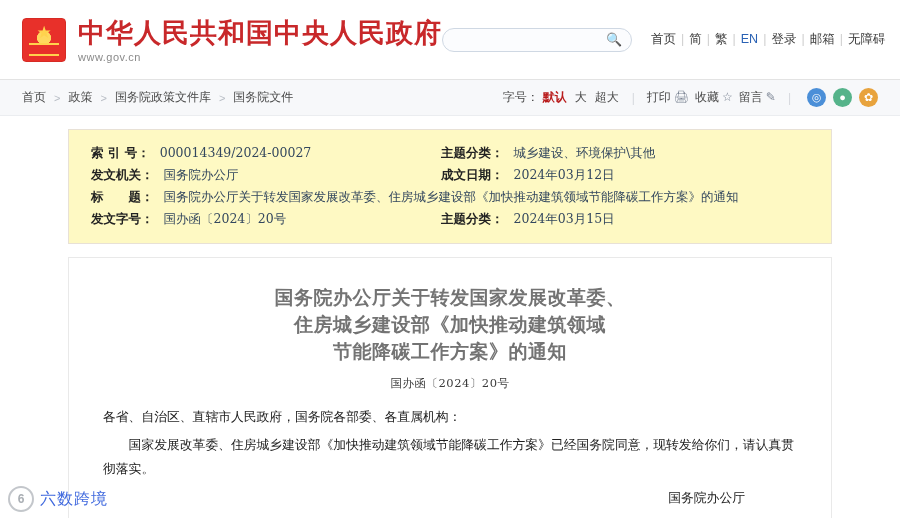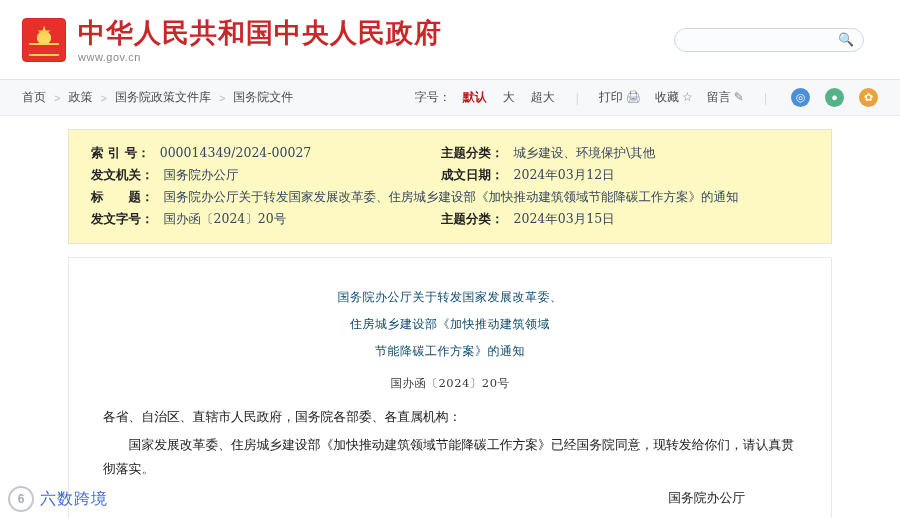--- a/index.html
+++ b/index.html
@@ -107,21 +107,21 @@
   }
   .crumb { color: #4a4a4a; text-decoration: none; }
   .crumb-sep { color: #b7bcc4; margin: 0 8px; font-size: 11px; }
 
   .strip-right {
     margin-left: auto;
     display: flex;
     align-items: center;
     font-size: 12px;
     color: #555;
-    gap: 8px;
+    gap: 0;
   }
   .fontsize-label { color: #444; }
   .fs { padding: 0 4px; color: #4a4a4a; }
   .fs.active { color: #b91c1c; font-weight: bold; }
   .vbar { color: #d5d8dd; padding: 0 9px; }
   .tool { color: #4a4a4a; padding: 0 3px; }
   .tool .gl { color: #7c8594; margin-left: 3px; }
   .circ {
     display: inline-block;
     width: 19px; height: 19px;
@@ -157,23 +157,23 @@
     margin: 13px 68px 0 68px;
     border: 1px solid #e9e9e9;
     border-bottom: none;
     background: #fff;
     height: 270px;
     padding: 26px 34px 0 34px;
     font-family: "DejaVu Serif", "Liberation Serif", serif;
   }
   .doc-title {
     text-align: center;
-    color: #0c4a6e;
-    font-size: 12px;
-    font-weight: normal;
+    color: #737373;
+    font-size: 19px;
+    font-weight: bold;
     line-height: 27px;
     letter-spacing: .5px;
   }
   .doc-docnum {
     text-align: center;
     font-size: 11.5px;
     color: #3a3a3a;
     margin-top: 11px;
     letter-spacing: .5px;
   }
@@ -228,20 +228,23 @@
     <div class="emblem"></div>
     <div class="brand">
       <div class="brand-title">中华人民共和国中央人民政府</div>
       <div class="brand-sub">www.gov.cn</div>
     </div>
 
     <div class="header-right">
       <div class="searchbox">
         <input type="text" placeholder="" style="">
         <span class="search-icon">🔍</span>
+      </div>
+      <div class="toplinks">
+        <a href="#">首页</a><span class="sep">|</span><a href="#">简</a><span class="sep">|</span><a href="#">繁</a><span class="sep">|</span><a href="#" class="accent">EN</a><span class="sep">|</span><a href="#">登录</a><span class="sep">|</span><a href="#">邮箱</a><span class="sep">|</span><a href="#">无障碍</a>
       </div>
     </div>
   </div>
 
   <div class="strip">
     <a href="#" class="crumb">首页</a>
     <span class="crumb-sep">&gt;</span>
     <a href="#" class="crumb">政策</a>
     <span class="crumb-sep">&gt;</span>
     <a href="#" class="crumb">国务院政策文件库</a>

